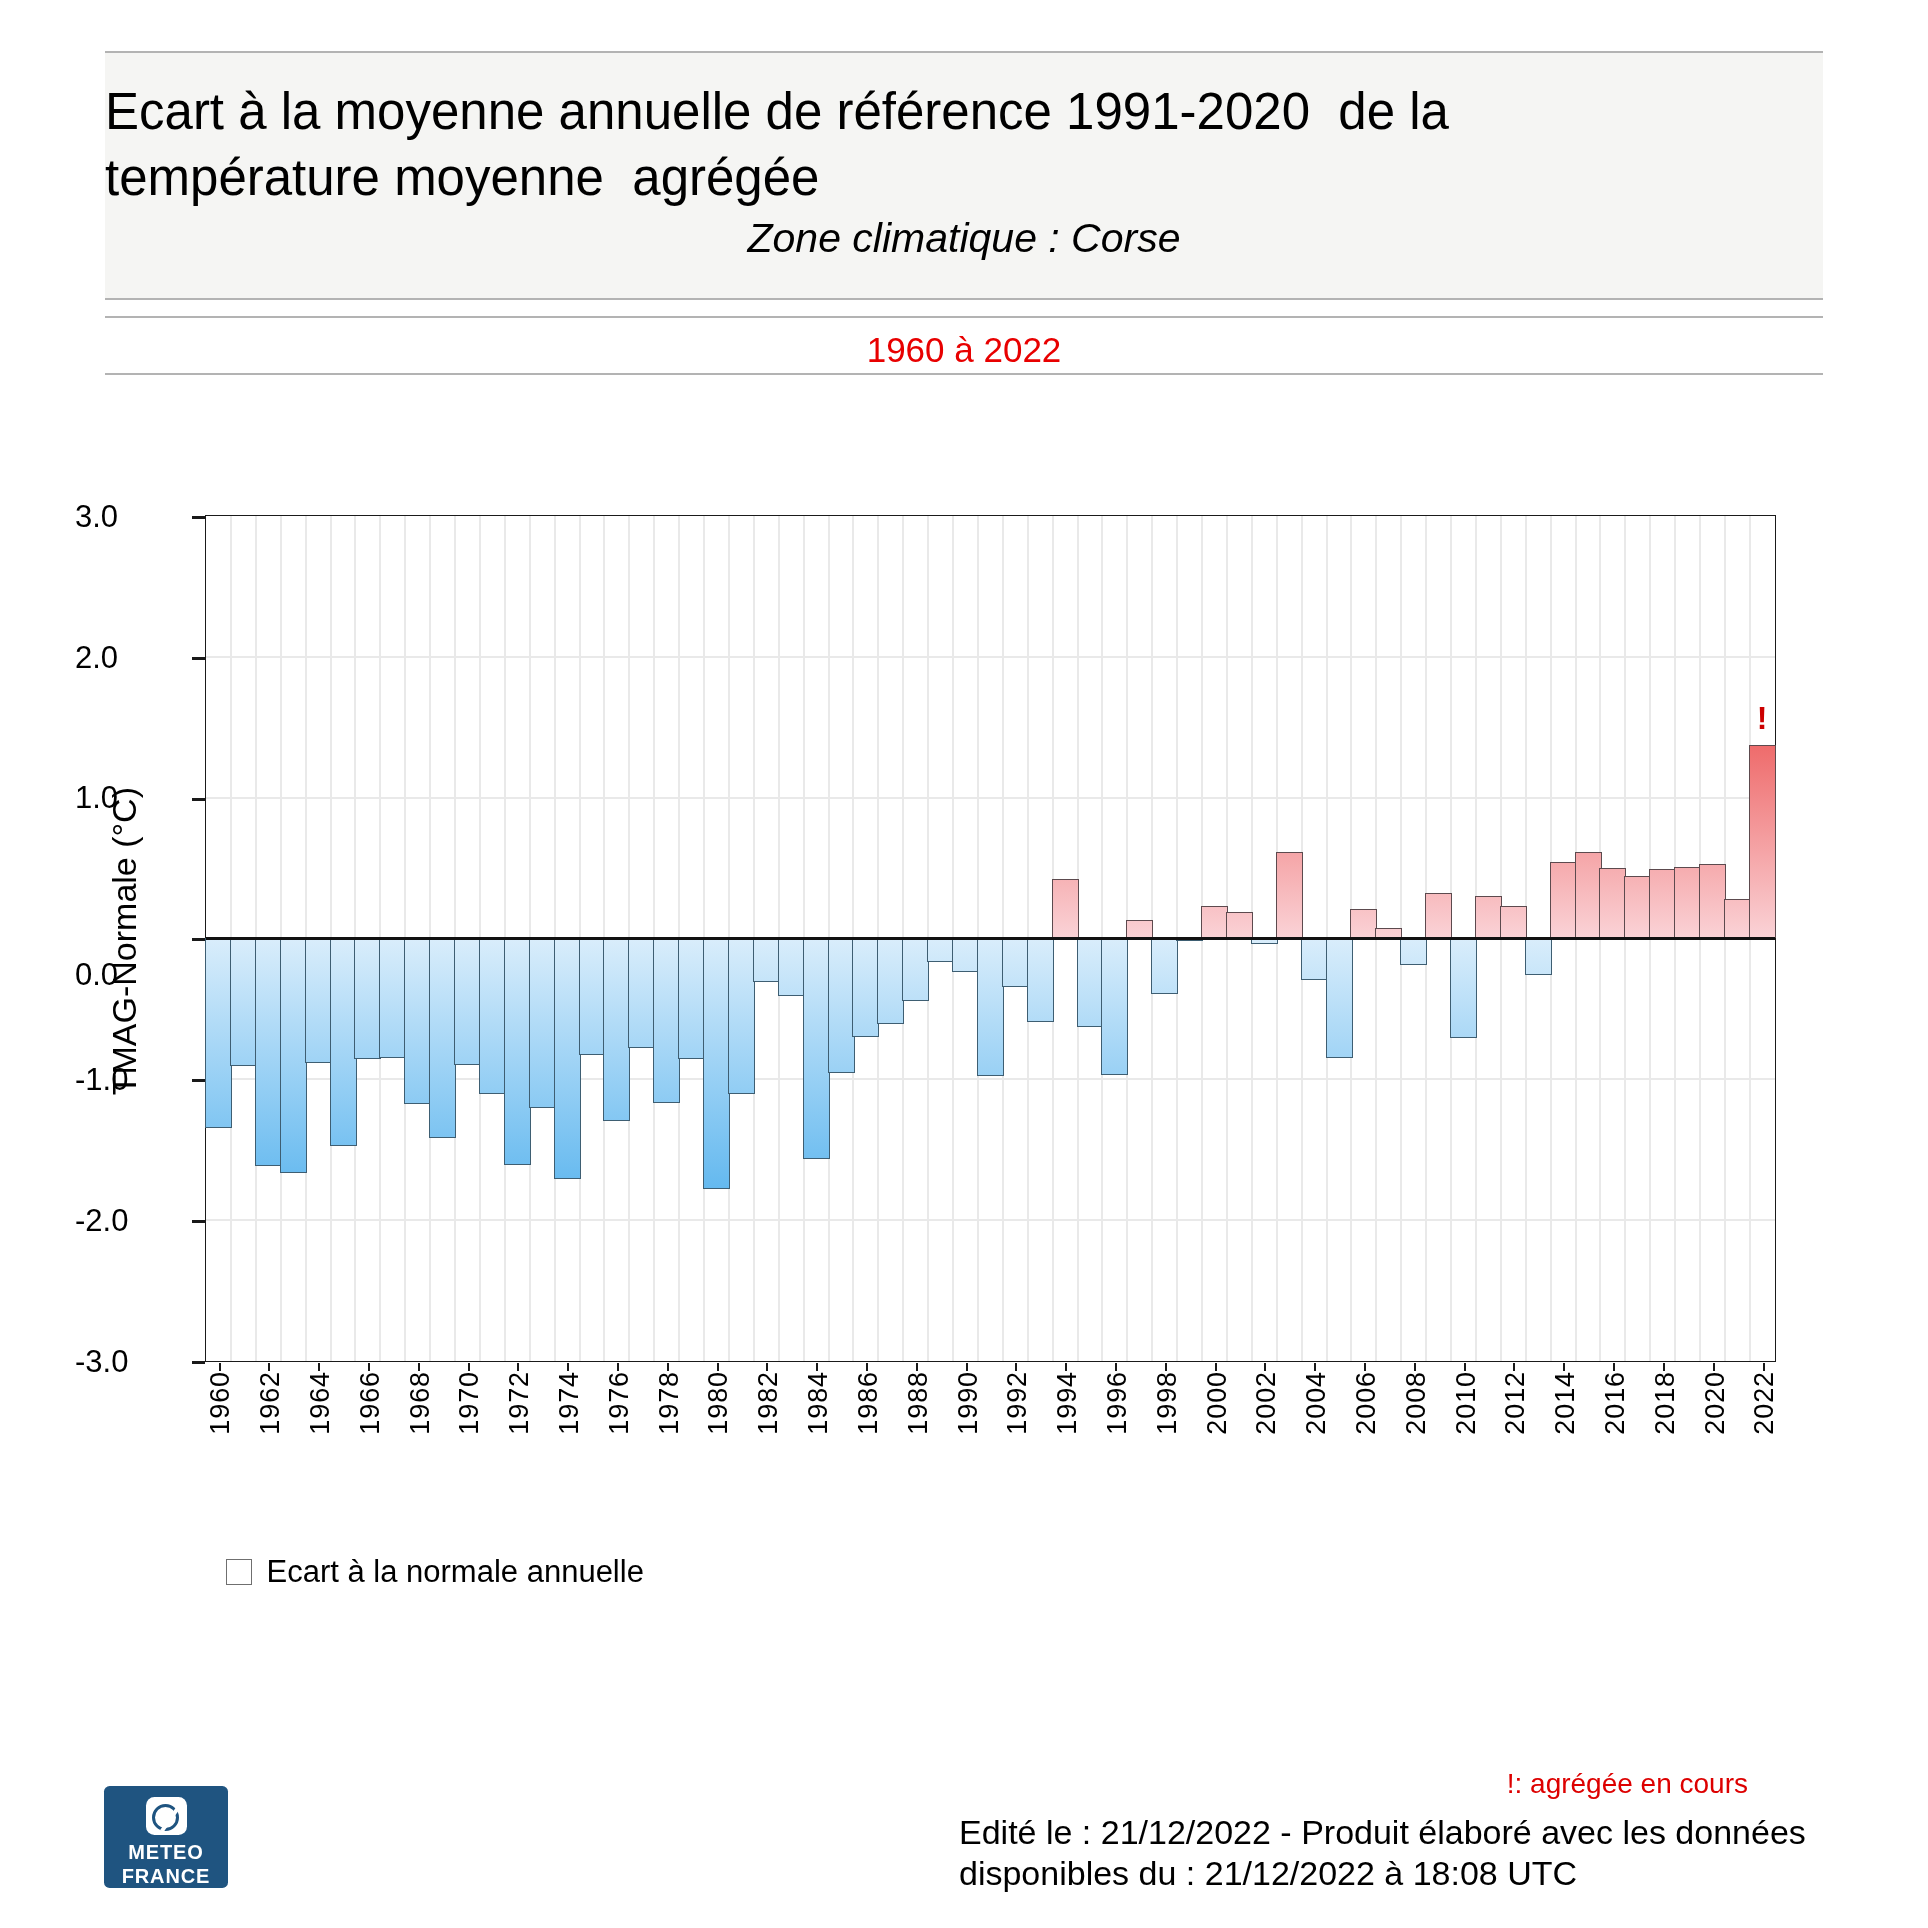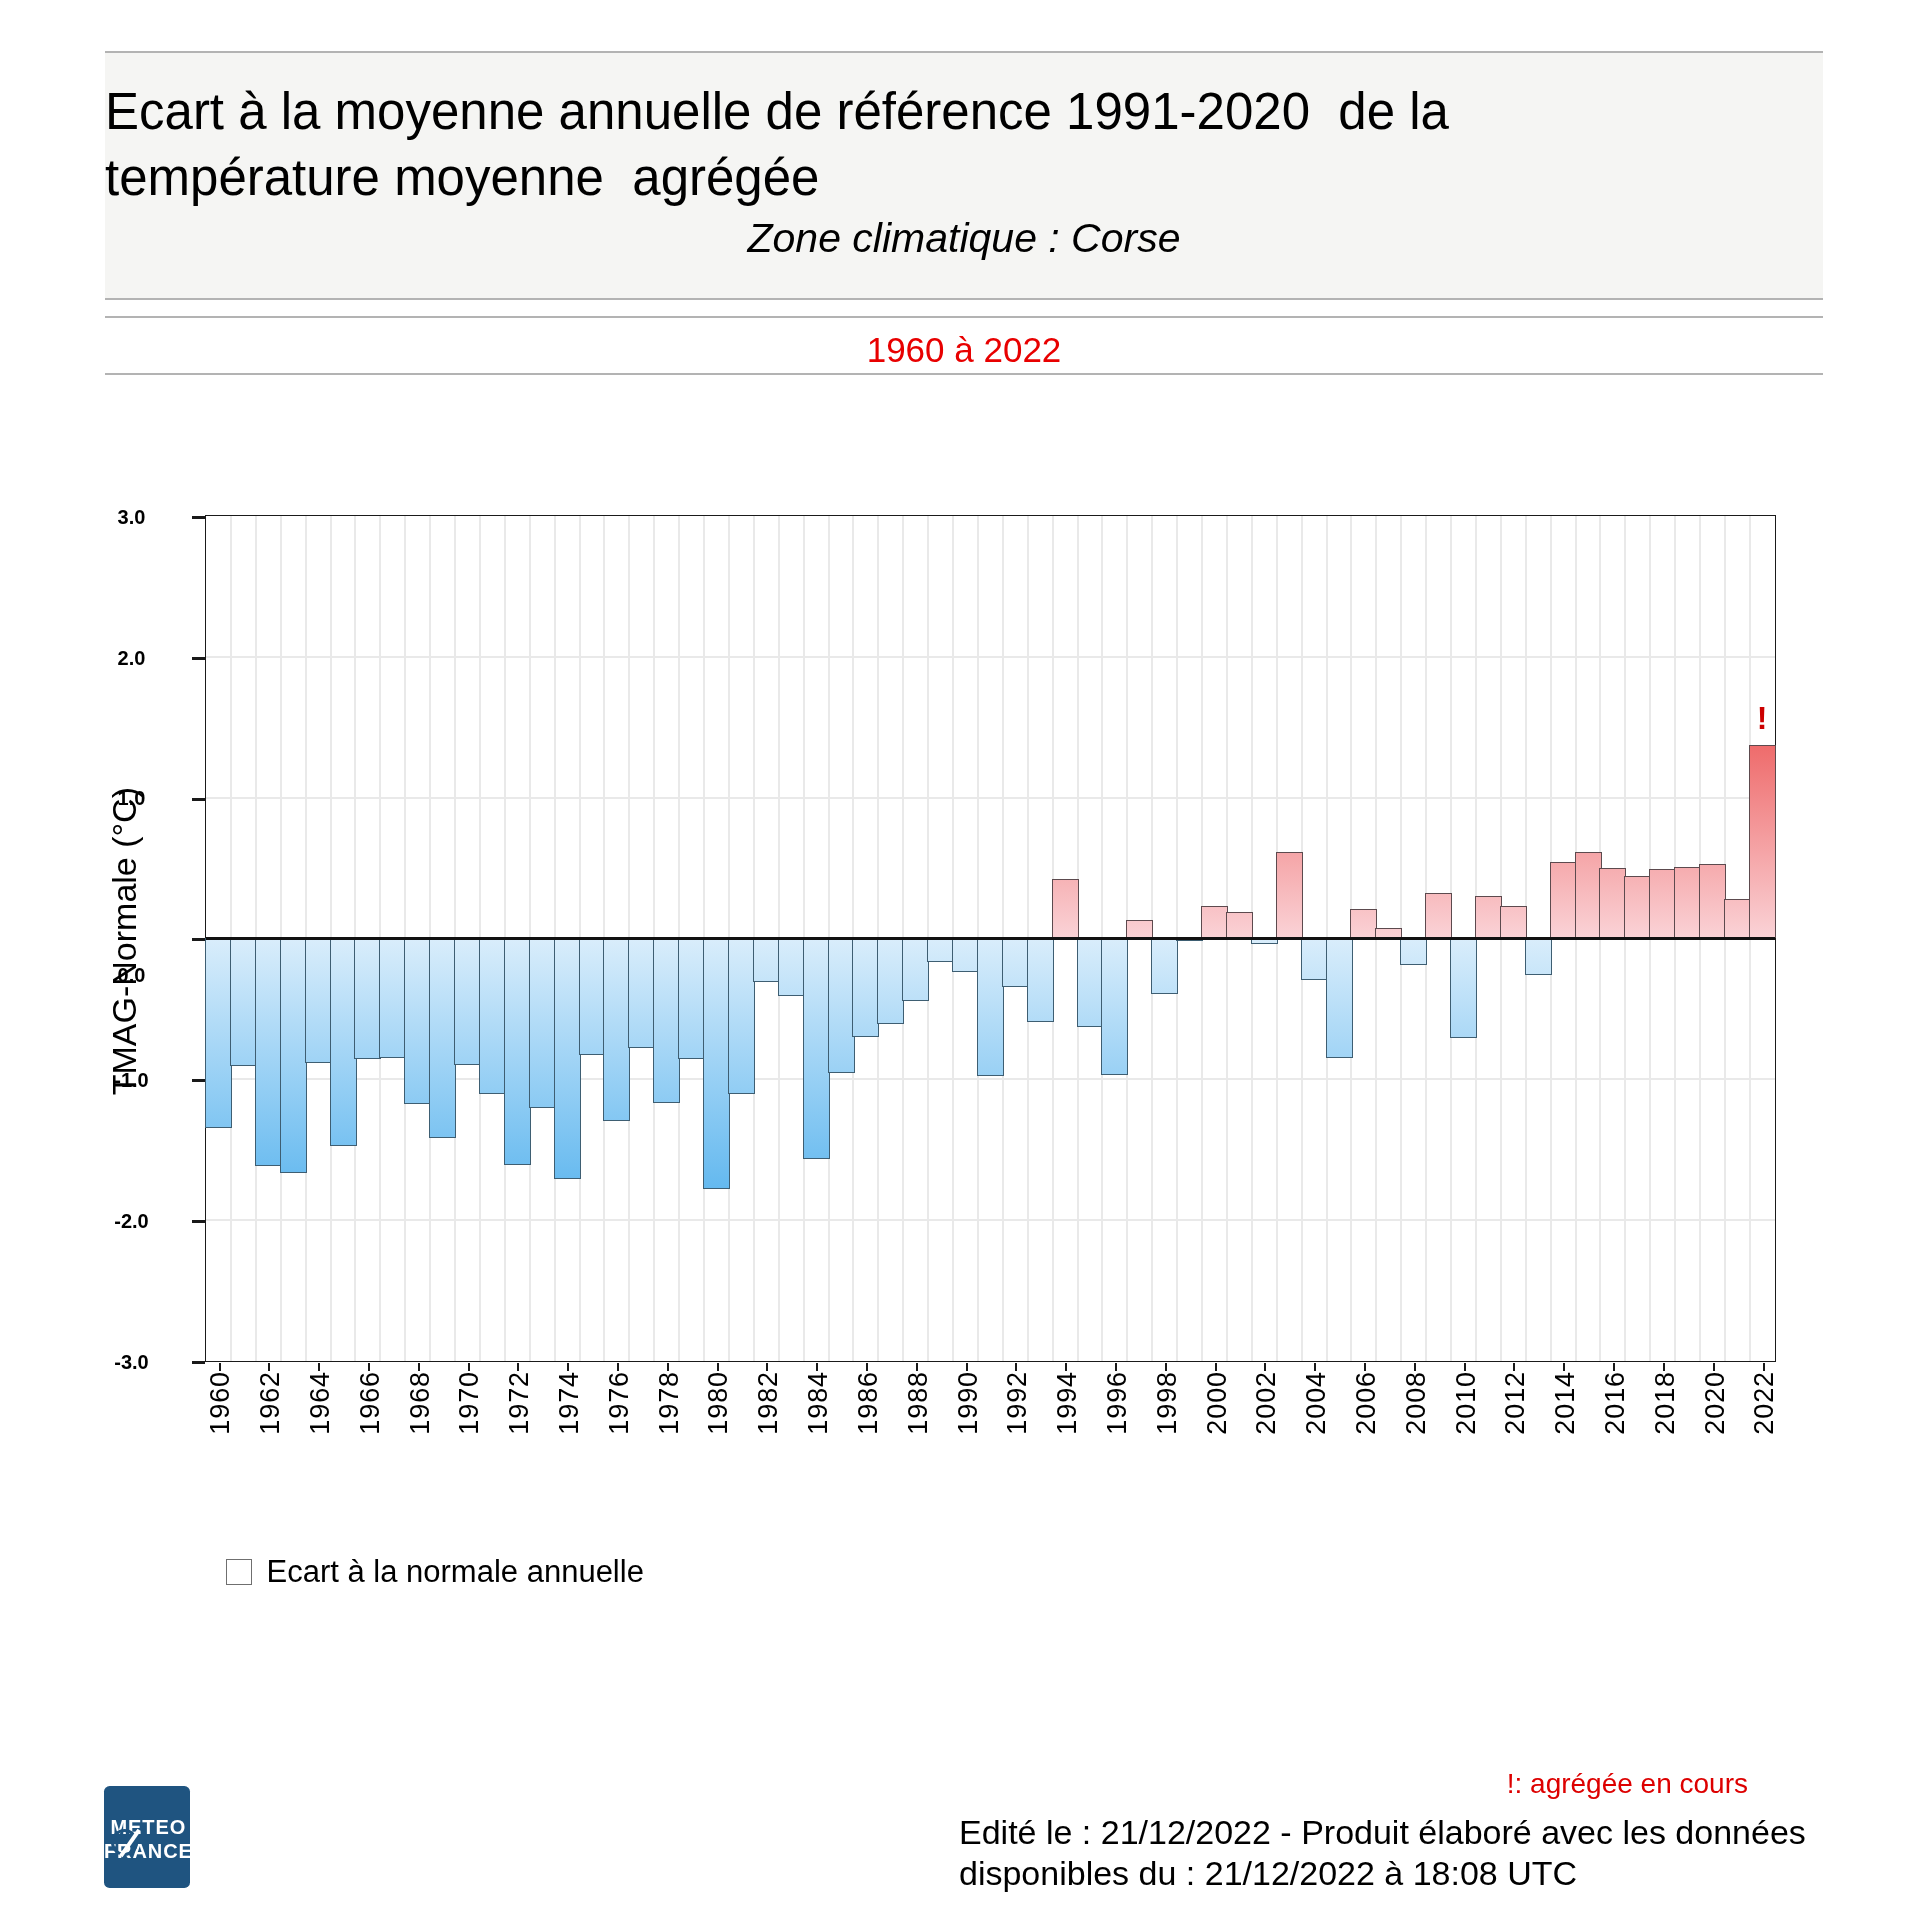--- a/index.html
+++ b/index.html
@@ -11,33 +11,33 @@
   .title-line{position:absolute;left:105px;width:1718px;text-align:left;font-size:51px;line-height:62px;white-space:pre-wrap;}
   #chart-subtitle{position:absolute;left:105px;width:1718px;text-align:center;font-style:italic;font-size:41px;}
   #period-text{position:absolute;left:105px;width:1718px;text-align:center;font-size:35px;}
   #plot-frame{position:absolute;left:205px;top:515px;width:1569px;height:845px;border:1.9px solid #1a1a1a;background:#ffffff;}
   #plot-area{position:absolute;left:0;top:0;width:1569px;height:845px;overflow:visible;}
   .vgrid{position:absolute;top:0;width:1.9px;height:845px;background:#e9e9e9;}
   .hgrid{position:absolute;left:0;width:1569px;height:1.9px;background:#e9e9e9;}
   .bar{position:absolute;box-sizing:border-box;background-repeat:no-repeat;}
   #zero-line{position:absolute;left:0;width:1569px;height:2.8px;background:#111;}
   .ytick{position:absolute;width:13px;height:2.8px;background:#1a1a1a;}
-  .ytick-label{position:absolute;width:113px;text-align:center;font-size:20px;line-height:32px;font-weight:bold;}
+  .ytick-label{position:absolute;width:113px;text-align:left;font-size:31px;line-height:32px;}
   .xtick{position:absolute;width:1.9px;height:7.5px;background:#1a1a1a;}
   .vtext{writing-mode:vertical-rl;transform:rotate(180deg);}
   .xtick-label{position:absolute;font-size:27px;letter-spacing:0.9px;}
   #y-axis-title{position:absolute;left:105px;top:787px;font-size:34px;}
   #current-marker{position:absolute;font-weight:bold;font-size:32px;text-align:center;width:38px;}
   #legend{position:absolute;left:226px;top:1554px;display:flex;align-items:center;}
   #legend-checkbox{width:23.5px;height:23.5px;border:1.9px solid #6f6f6f;background:#fff;margin-right:15px;}
   #legend-label{font-size:31px;}
   #footnote-marker{position:absolute;left:1130px;top:1768px;width:618px;text-align:right;font-size:28px;}
   .footer-line{position:absolute;left:959px;width:942px;font-size:34px;}
-  #logo{position:absolute;left:104px;top:1786px;width:86px;height:102px;border-radius:5.6px;
-        display:flex;flex-direction:row;align-items:center;}
+  #logo{position:absolute;left:104px;top:1786px;width:124px;height:102px;border-radius:5.6px;
+        display:flex;flex-direction:column;align-items:center;}
   #logo-icon{position:relative;width:41px;height:41px;background:#fff;border-radius:8.5px;margin-top:11.3px;}
   #logo-ring{position:absolute;left:6.6px;top:6.6px;width:21px;height:21px;border:3.8px solid;border-radius:50%;}
   #logo-slash{position:absolute;left:23.5px;top:4.7px;width:3.8px;height:32px;background:#fff;transform:rotate(35deg);}
   .logo-text{color:#fff;font-weight:bold;font-size:20px;letter-spacing:0.9px;line-height:23.5px;}
   #logo-text-wrap{margin-top:5.6px;text-align:center;}
 </style>
 </head>
 <body>
 
 <div id="page">

